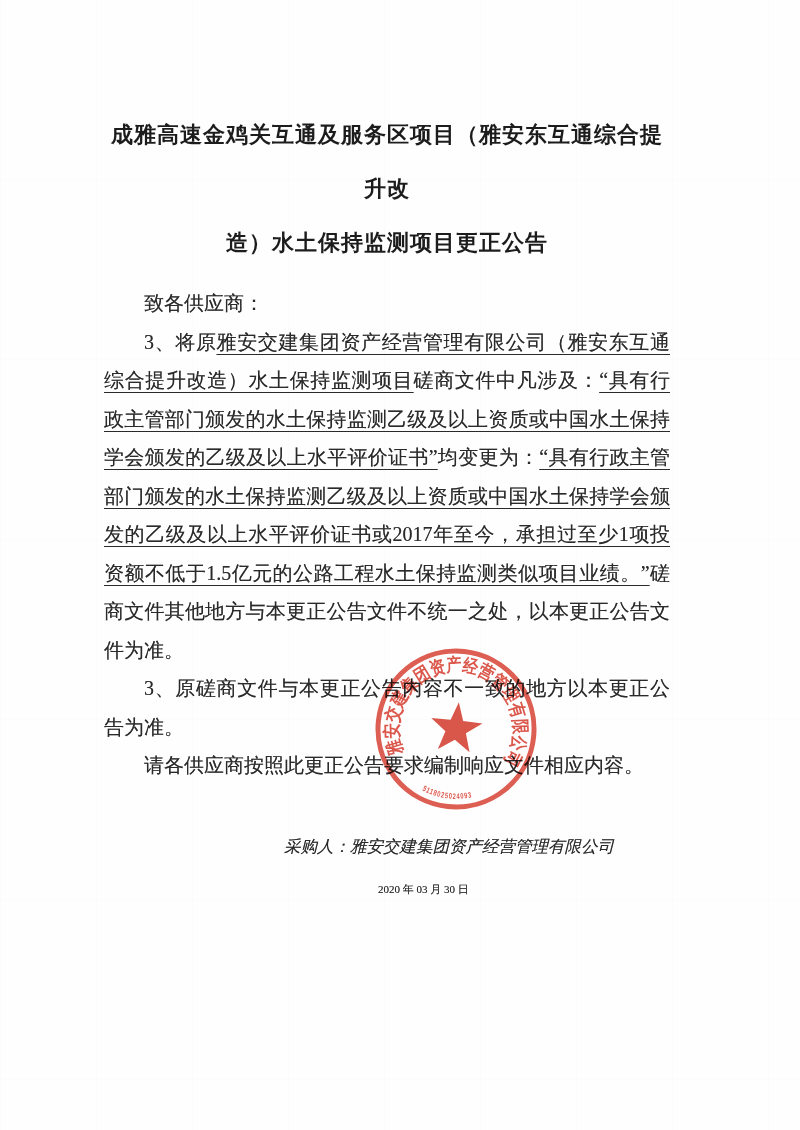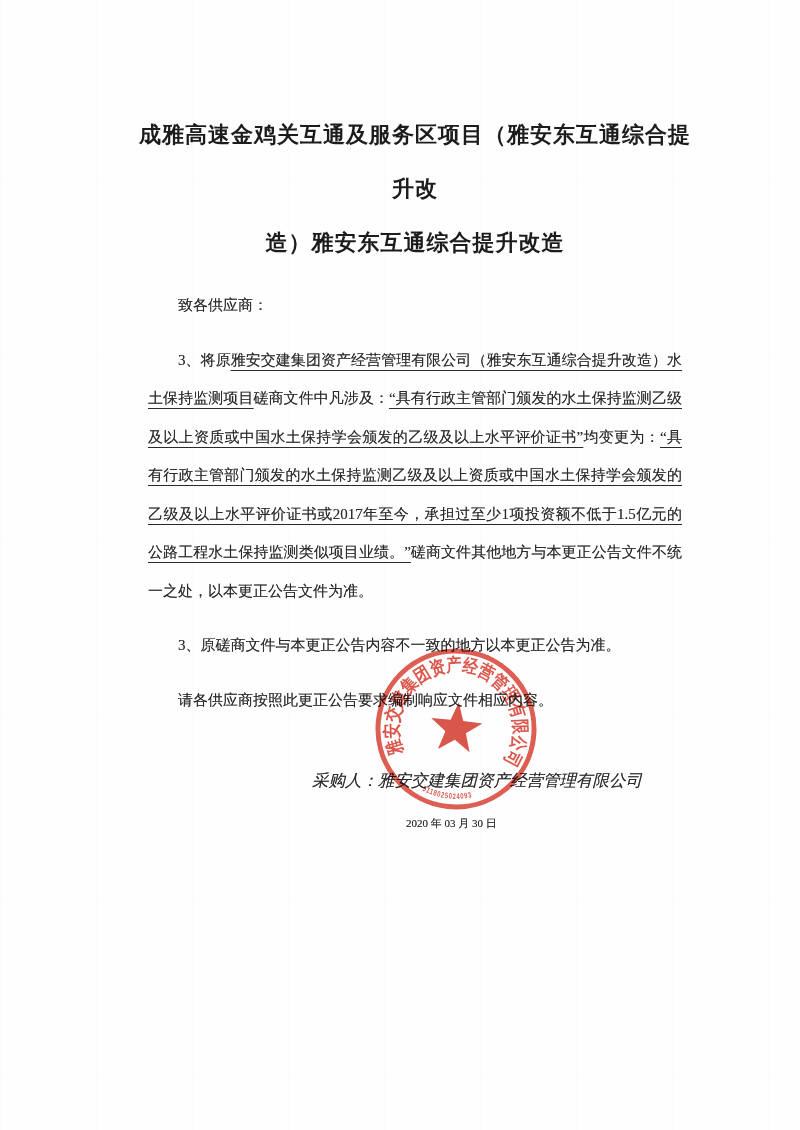--- a/index.html
+++ b/index.html
@@ -11,37 +11,37 @@
     font-family:"Liberation Serif", serif;
     color:#282828;
     
     background-image:
       linear-gradient(90deg, rgba(0,0,0,0.012) 1px, transparent 1px),
       linear-gradient(0deg, rgba(0,0,0,0.008) 1px, transparent 1px);
     background-size:96px 100%,100% 180px;
   }
   .content{
     position:absolute;
-    left:132px; top:108px;
+    left:104px; top:108px;
     width:566px;
   }
   .title{
     font-family:"Liberation Sans", sans-serif;
     font-weight:700;
     font-size:22px;
     line-height:54px;
     text-align:center;
     color:#1c1c1c;
     letter-spacing:1px;
     margin-bottom:14px;
   }
   .body p{
-    margin:16px;
+    margin:0;
     text-indent:2em;
-    font-size:15px;
+    font-size:20px;
     line-height:38.5px;
     text-align:justify;
     text-justify:inter-character;
     color:#2a2a2a;
     text-shadow:0 0 0.4px rgba(40,40,40,0.55);
   }
   .u{
     text-decoration:underline;
     text-underline-offset:5px;
     text-decoration-thickness:1px;
@@ -91,21 +91,21 @@
 </style>
 </head>
 <body>
 
 <div class="page">
 
   <div class="content">
 
     <div class="title">
       <div>成雅高速金鸡关互通及服务区项目（雅安东互通综合提升改</div>
-      <div>造）雅安东互通综合提升改造</div>
+      <div>造）水土保持监测项目更正公告</div>
     </div>
 
     <div class="body">
       <p>致各供应商：</p>
       <p><span>3、将原</span><span class="u">雅安交建集团资产经营管理有限公司（雅安东互通综合提升改造）水土保持监测项目</span><span>磋商文件中凡涉及：</span><span class="u">“具有行政主管部门颁发的水土保持监测乙级及以上资质或中国水土保持学会颁发的乙级及以上水平评价证书”</span><span>均变更为：</span><span class="u">“具有行政主管部门颁发的水土保持监测乙级及以上资质或中国水土保持学会颁发的乙级及以上水平评价证书或2017年至今，承担过至少1项投资额不低于1.5亿元的公路工程水土保持监测类似项目业绩。”</span><span>磋商文件其他地方与本更正公告文件不统一之处，以本更正公告文件为准。</span></p>
       <p>3、原磋商文件与本更正公告内容不一致的地方以本更正公告为准。</p>
       <p>请各供应商按照此更正公告要求编制响应文件相应内容。</p>
     </div>
 
     <div class="sig-buyer">采购人：雅安交建集团资产经营管理有限公司</div>

